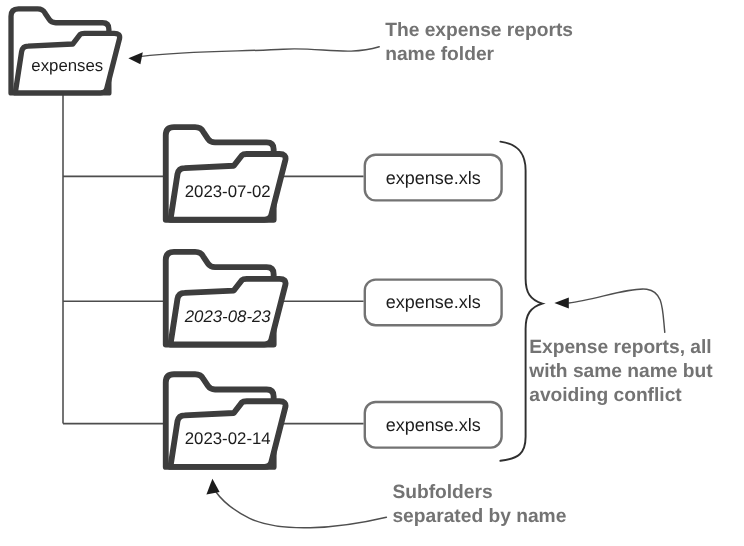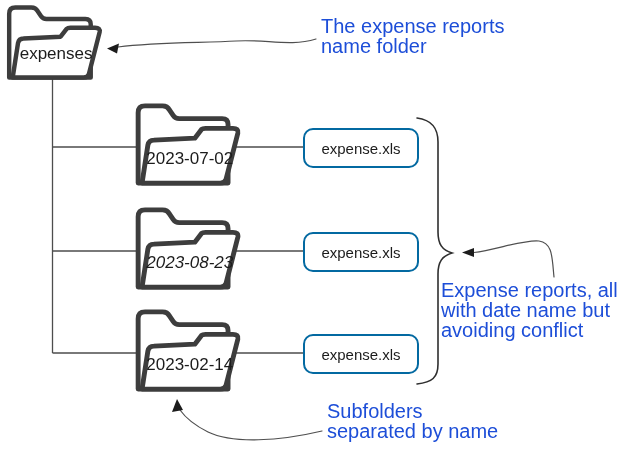--- a/index.html
+++ b/index.html
@@ -10,32 +10,32 @@
     font-family:"Liberation Sans",sans-serif;
     overflow:hidden;
   }
   .overlay{position:absolute;left:0;top:0;width:620px;height:455px;}
   .folder{position:absolute;}
   .folder .folder-svg{position:absolute;left:0;top:0;width:100%;height:100%;}
   .folder-label{
     position:absolute;left:5%;right:0;top:68%;
     transform:translateY(-50%);
     text-align:center;
-    font-size:17px;color:#1c1c1c;white-space:nowrap;
+    font-size:14px;color:#1c1c1c;white-space:nowrap;
   }
   .folder.root .folder-label{top:65%;}
   .filebox{
     position:absolute;width:112px;height:36px;
-    background:#fff;border:2px solid #0369a1;border-radius:10px;
+    background:#fff;border:2px solid #737373;border-radius:10px;
     display:flex;align-items:center;justify-content:center;
     font-size:15px;color:#1c1c1c;
   }
   .annotation{
     position:absolute;
-    font-weight:normal;font-size:20px;line-height:20px;color:#1d4ed8;
+    font-weight:bold;font-size:16px;line-height:20px;color:#737373;
     white-space:nowrap;
   }
   .fold-stroke{fill:#ffffff;stroke:#3d3d3d;stroke-width:5;stroke-linejoin:round;}
   .tree-line{stroke:#4d4d4d;stroke-width:1.3;fill:none;}
   .brace-line{stroke:#2f2f2f;stroke-width:1.6;fill:none;stroke-linecap:round;}
   .leader-line{stroke:#4f4f4f;stroke-width:1.2;fill:none;stroke-linecap:round;}
   .arrow-head{fill:#1c1c1c;stroke:none;}
 </style>
 </head>
 <body>
@@ -102,21 +102,21 @@
     <span>expense.xls</span>
   </div>
 
   <div class="annotation" style="left:321px;top:16px;">
     <div>The expense reports</div>
     <div>name folder</div>
   </div>
 
   <div class="annotation" style="left:441px;top:280px;">
     <div>Expense reports, all</div>
-    <div>with date name but</div>
+    <div>with same name but</div>
     <div>avoiding conflict</div>
   </div>
 
   <div class="annotation" style="left:327px;top:401px;">
     <div>Subfolders</div>
     <div>separated by name</div>
   </div>
 
 </div>
 

